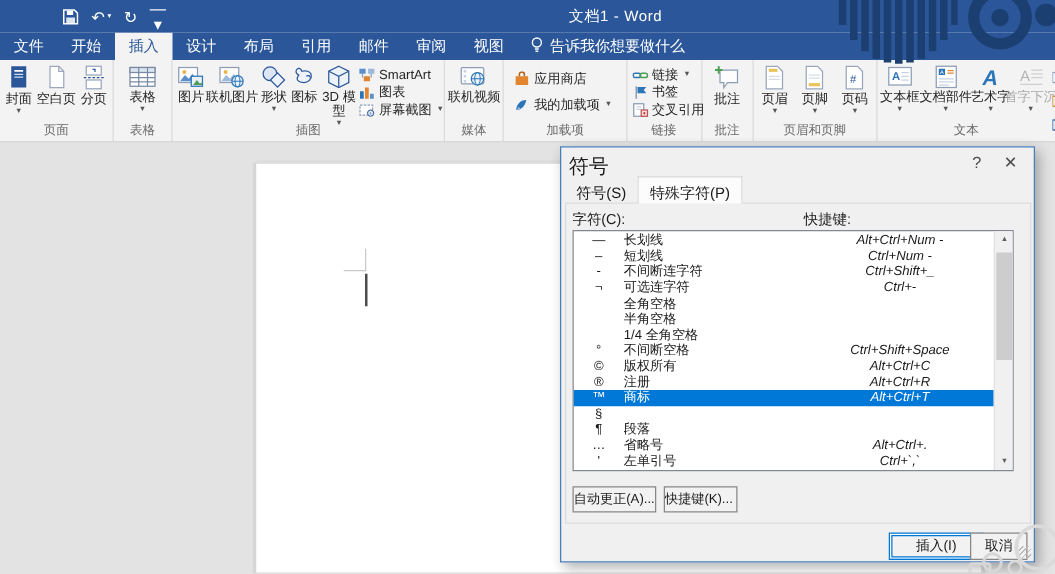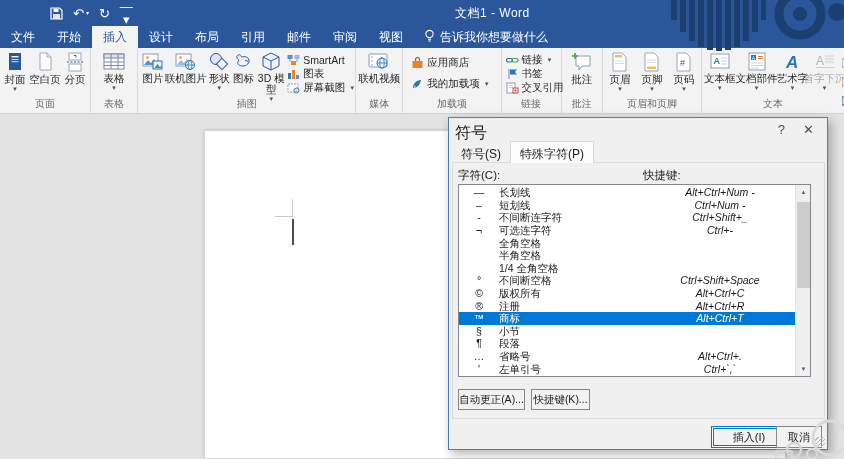--- a/index.html
+++ b/index.html
@@ -62,21 +62,21 @@
   .dlg-list { position:absolute; left:5px; top:21px; width:353px; height:193px; background:#fff; border:1px solid #828790; }
   .rows { position:absolute; left:0; top:1px; width:336px; }
   .lrow { display:grid; grid-template-columns:40px 146px auto; height:12.6px; align-items:center; font-size:10.5px; color:#1a1a1a; line-height:12px; cursor:default; }
   .lrow .c0 { text-align:center; }
   .lrow .c2 { text-align:center;font-style:italic; }
   .lrow.sel { background:#0078d7; color:#fff; }
   .vscroll { position:absolute; right:0; top:0; width:15px; height:191px; background:#f0f0f0; border-left:1px solid #e2e2e2; }
   .varrow { position:absolute; left:0; width:15px; height:14px; color:#5f5f5f; font-size:6px; text-align:center; line-height:14px; cursor:default; }
   .varrow.up { top:0; } .varrow.dn { bottom:0; }
   .vthumb { position:absolute; left:1px; top:17px; width:13px; height:86px; background:#cdcdcd; cursor:default; }
-  .wbtn { position:absolute; height:21px; background:#f2f2f2; border:1px solid #878787; font-size:10.5px; color:#1a1a1a; text-align:center; line-height:19px; cursor:default; }
+  .wbtn { position:absolute; height:21px; background:#f2f2f2; border:1px solid #878787; font-size:10.5px; color:#1a1a1a; text-align:left; line-height:19px; cursor:default; }
   .btn-auto { left:5px; top:226px; width:67px; }
   .btn-keys { left:78px; top:226px; width:59px; }
   .btn-insert { left:262px; top:308px; width:76px; height:22px; background:#f2f2f2; border:1px solid #0078d7; box-shadow:inset 0 0 0 1px #fff, inset 0 0 0 2px #0078d7; position:absolute; font-size:11px; text-align:center; line-height:20px; cursor:default; }
   .btn-cancel { left:327px; top:308px; width:46px; height:22px; background:#f2f2f2; border:1px solid #878787; position:absolute; font-size:11px; text-align:center; line-height:20px; cursor:default; }
   .grip { position:absolute; right:2px; bottom:2px; width:10px; height:10px; background:repeating-linear-gradient(135deg, transparent 0 2px, #b9b9b9 2px 3px); cursor:default; }
 
   
   .wm-bottom { position:absolute; left:768px; top:408px; width:76px; height:51px; z-index:40; pointer-events:none; }
 </style>
 </head>
@@ -583,21 +583,20 @@
             <span class="c1">注册</span>
             <span class="c2">Alt+Ctrl+R</span>
           </div>
         <div class="lrow sel">
             <span class="c0">™</span>
             <span class="c1">商标</span>
             <span class="c2">Alt+Ctrl+T</span>
           </div>
         <div class="lrow">
             <span class="c0">§</span>
-            <span class="c1">小节</span>
             <span class="c2"></span>
           </div>
         <div class="lrow">
             <span class="c0">¶</span>
             <span class="c1">段落</span>
             <span class="c2"></span>
           </div>
         <div class="lrow">
             <span class="c0">…</span>
             <span class="c1">省略号</span>

